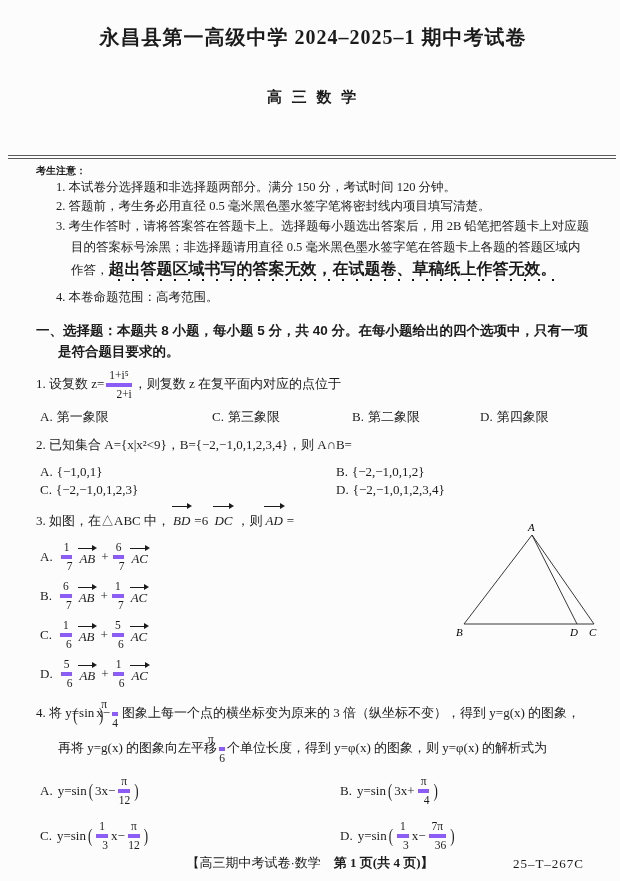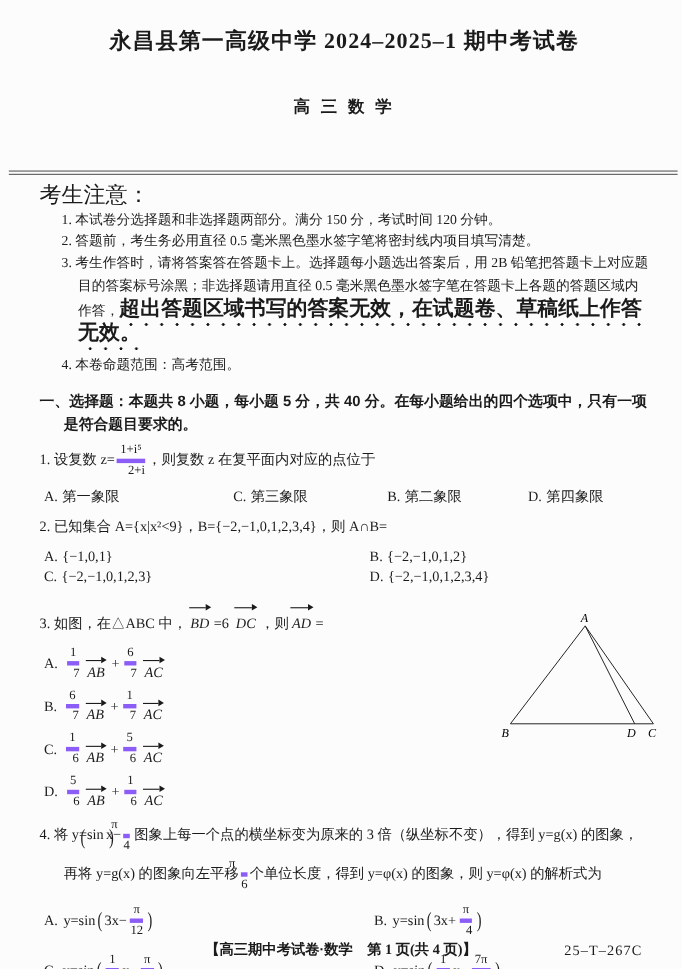--- a/index.html
+++ b/index.html
@@ -31,33 +31,33 @@
     letter-spacing: 3px;
   }
   .rule {
     margin: 48px -26px 0 -28px;
     height: 2px;
     border-top: 1px solid #5a5a5a;
     border-bottom: 1px solid #5a5a5a;
   }
 
   .notice { margin-top: 5px; }
-  .notice-heading { font-weight: normal; font-size: 20px; }
+  .notice-heading { font-weight: bold; font-size: 10px; }
   .nitem {
     margin-left: 20px;
     padding-left: 15px;
     text-indent: -15px;
     font-size: 12.5px;
     line-height: 19px;
   }
   .nitem.tall { line-height: 21px; margin-bottom: 7px; }
   .emph {
-    font-family: Liberation Mono, monospace;
+    font-family: Liberation Sans, sans-serif;
     font-weight: bold;
-    font-size: 19px;
+    font-size: 16px;
     padding-bottom: 5px;
     background-image: radial-gradient(circle, #111 1.2px, rgba(0,0,0,0) 1.5px);
     background-size: 14px 4px;
     background-repeat: repeat-x;
     background-position: 3px bottom;
   }
 
   .sec-header {
     margin-top: 13px;
     font-family: "Liberation Sans", sans-serif;
@@ -82,21 +82,21 @@
     font-style: normal;
   }
   .frac .fnum { display: block; padding: 0 3px 1px 3px; border-bottom: 4px solid #8b5cf6; font-family: Liberation Serif, serif; }
   .frac .fden { display: block; padding-top: 1px; text-align: right; }
 
   
   .vec {
     position: relative;
     display: inline-block;
     font-style: italic;
-    margin: 16px 3px 0 2px;
+    margin: 4px 3px 0 2px;
     padding: 0 1px;
   }
   .vec::before {
     content: ""; position: absolute;
     left: 0; right: 4px; top: -3px;
     border-top: 1px solid #1b1b1b;
   }
   .vec::after {
     content: ""; position: absolute;
     right: -1px; top: -6px;
@@ -153,21 +153,21 @@
   .q4opt { display: flex; align-items: center; gap: 1px; height: 32px; }
 
   .opt-label { margin-right: 4px; }
 
   .footer {
     position: absolute;
     left: 0; right: 0; bottom: 9px;
     text-align: center;
     font-size: 13px;
   }
-  .footer-main { font-weight: bold; text-align: right; }
+  .footer-main { font-weight: normal; text-align: right; }
   .footer-page { font-weight: bold; }
   .footer-code {
     position: absolute;
     right: 36px; bottom: 0;
     font-weight: normal;
     letter-spacing: 1px;
   }
 </style>
 </head>
 <body>

